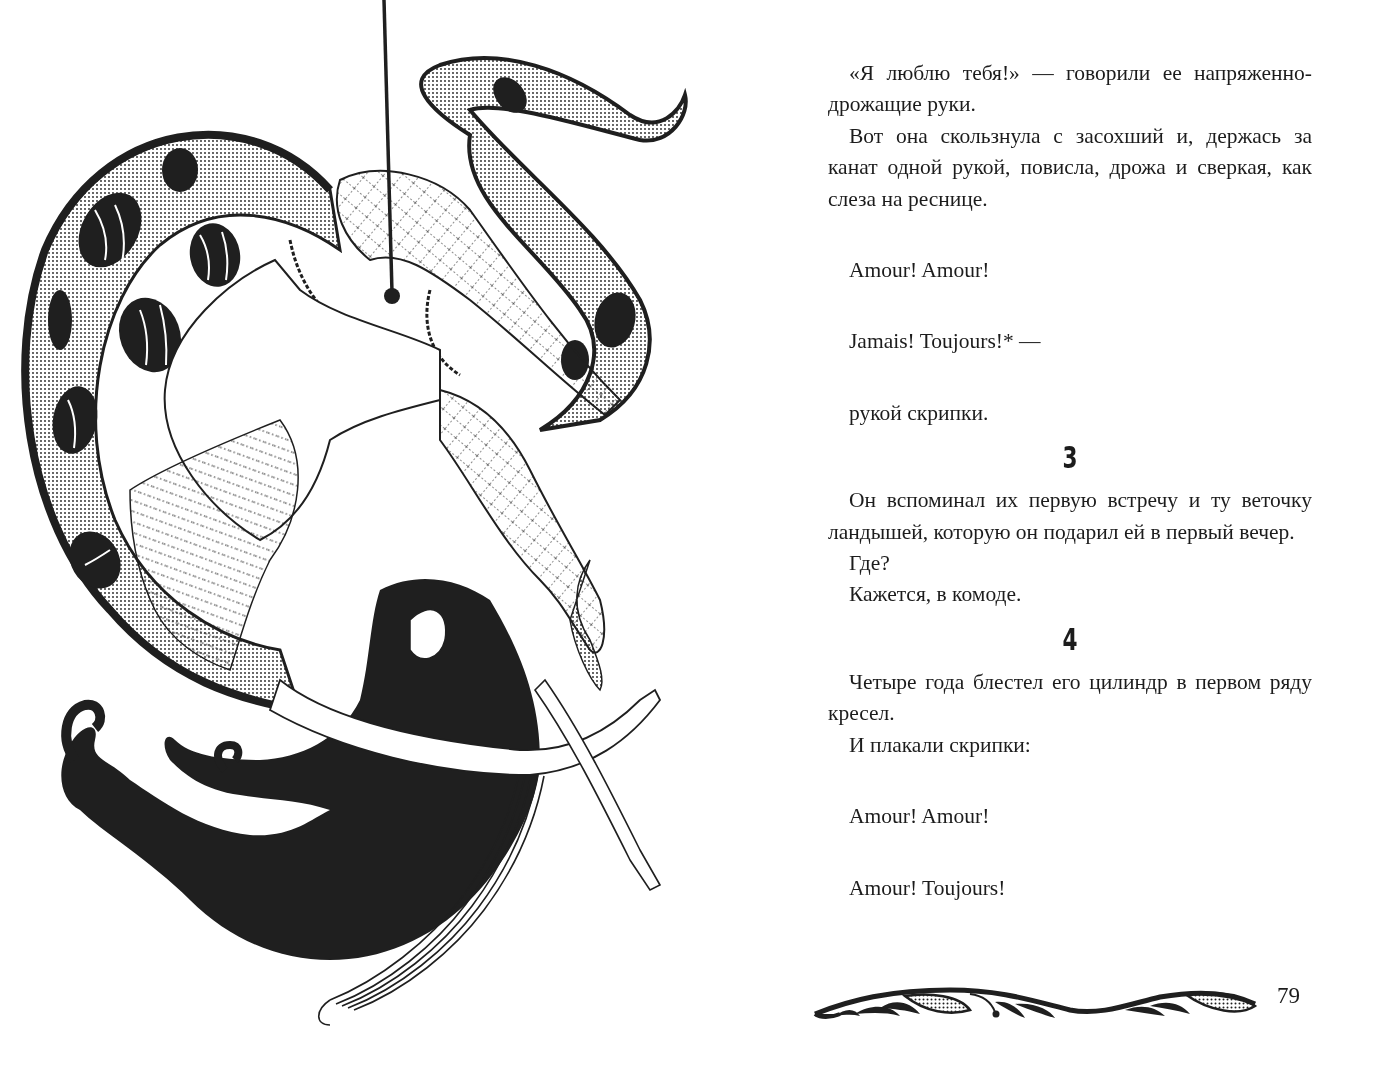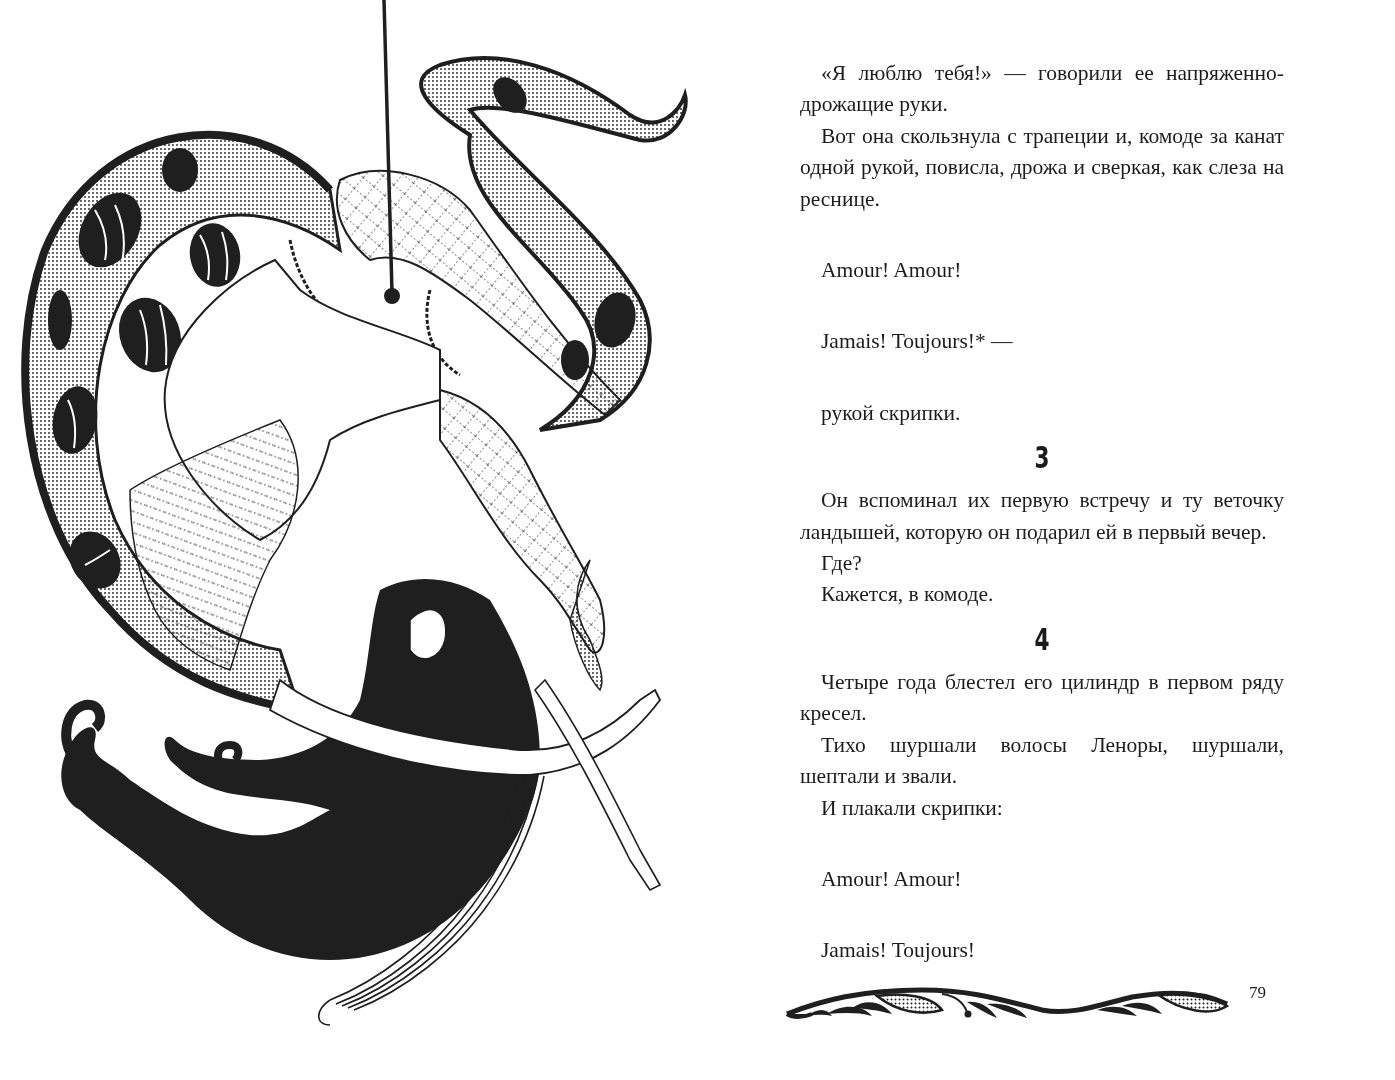--- a/index.html
+++ b/index.html
@@ -5,39 +5,39 @@
   html, body { margin: 0; padding: 0; }
   body {
     width: 1395px; height: 1080px; overflow: hidden;
     background: #ffffff;
     position: relative;
     font-family: "Liberation Serif", "DejaVu Serif", serif;
     color: #1c1c1c;
   }
   .spread { position: absolute; inset: 0; }
   .page-left { position: absolute; left: 0; top: 0; width: 720px; height: 1080px; }
-  .page-right { position: absolute; left: 692px; top: 0; width: 675px; height: 1069px; }
+  .page-right { position: absolute; left: 720px; top: 0; width: 675px; height: 1069px; }
 
   .illustration { position: absolute; left: 0; top: 0; width: 720px; height: 1080px; }
 
   .text-block {
     position: absolute; left: 108px; top: 58px; width: 484px;
     font-size: 21.5px; line-height: 31.4px;
   }
   .p { margin: 0; text-align: justify; text-align-last: left; }
   .p.indent { text-indent: 21px; }
   .p.verse { padding-left: 21px; text-align: left; margin-top: 40px; }
   .chapter-num {
     text-align: center; font-family: "DejaVu Sans", sans-serif; font-weight: bold;
     font-size: 30px; line-height: 50px; height: 50px; margin: 4px 0 2px 0;
     transform: scaleX(0.72); letter-spacing: 0;
   }
   .ornament { position: absolute; left: 90px; top: 982px; width: 450px; height: 40px; }
   .page-number {
-    position: absolute; left: 557px; top: 983px; font-size: 17px;
+    position: absolute; left: 557px; top: 983px; font-size: 23px;
     font-family: "Liberation Serif", serif;
   }
 </style>
 </head>
 <body>
 
 <div class="spread">
 
   <div class="page-left">
     <svg class="illustration" viewBox="0 0 720 1080" xmlns="http://www.w3.org/2000/svg">
@@ -129,36 +129,35 @@
 
       <path d="M545,680 C580,730 610,790 640,850 L660,885 L650,890 L630,860 C600,800 570,740 535,690 Z" fill="#ffffff" stroke="#1f1f1f" stroke-width="1.6"></path>
 
       <path d="M410,620 C430,600 450,610 445,640 C440,660 420,665 410,650 Z" fill="#ffffff" stroke="#1f1f1f" stroke-width="1.5"></path>
     </svg>
   </div>
 
   <div class="page-right">
     <div class="text-block">
       <p class="p indent">«Я люблю тебя!» — говорили ее напряженно-дрожащие руки.</p>
-      <p class="p indent">Вот она скользнула с трапеции и, комоде за канат одной рукой, повисла, дрожа и сверкая, как слеза на реснице.</p>
+      <p class="p indent">Вот она скользнула с засохший и, держась за канат одной рукой, повисла, дрожа и сверкая, как слеза на реснице.</p>
       <p class="p verse">Amour! Amour!</p>
       <p class="p verse">Jamais! Toujours!* —</p>
       <p class="p verse">рукой скрипки.</p>
 
       <div class="chapter-num">3</div>
       <p class="p indent">Он вспоминал их первую встречу и ту веточку ландышей, которую он подарил ей в первый вечер.</p>
       <p class="p indent">Где?</p>
       <p class="p indent">Кажется, в комоде.</p>
 
       <div class="chapter-num">4</div>
       <p class="p indent">Четыре года блестел его цилиндр в первом ряду кресел.</p>
-      <p class="p indent">Тихо шуршали волосы Леноры, шуршали, шептали и звали.</p>
       <p class="p indent">И плакали скрипки:</p>
       <p class="p verse">Amour! Amour!</p>
-      <p class="p verse">Jamais! Toujours!</p>
+      <p class="p verse">Amour! Toujours!</p>
     </div>
 
     <svg class="ornament" viewBox="0 0 450 40" xmlns="http://www.w3.org/2000/svg">
       <defs>
         <pattern id="odots" width="4" height="4" patternUnits="userSpaceOnUse">
           <circle cx="1.5" cy="1.5" r="1" fill="#1f1f1f"></circle>
         </pattern>
       </defs>
 
       <path d="M5,32 C40,18 80,8 140,8 C190,8 220,18 260,28 C290,34 320,22 350,15 C390,8 420,10 445,22" fill="none" stroke="#1f1f1f" stroke-width="5"></path>

